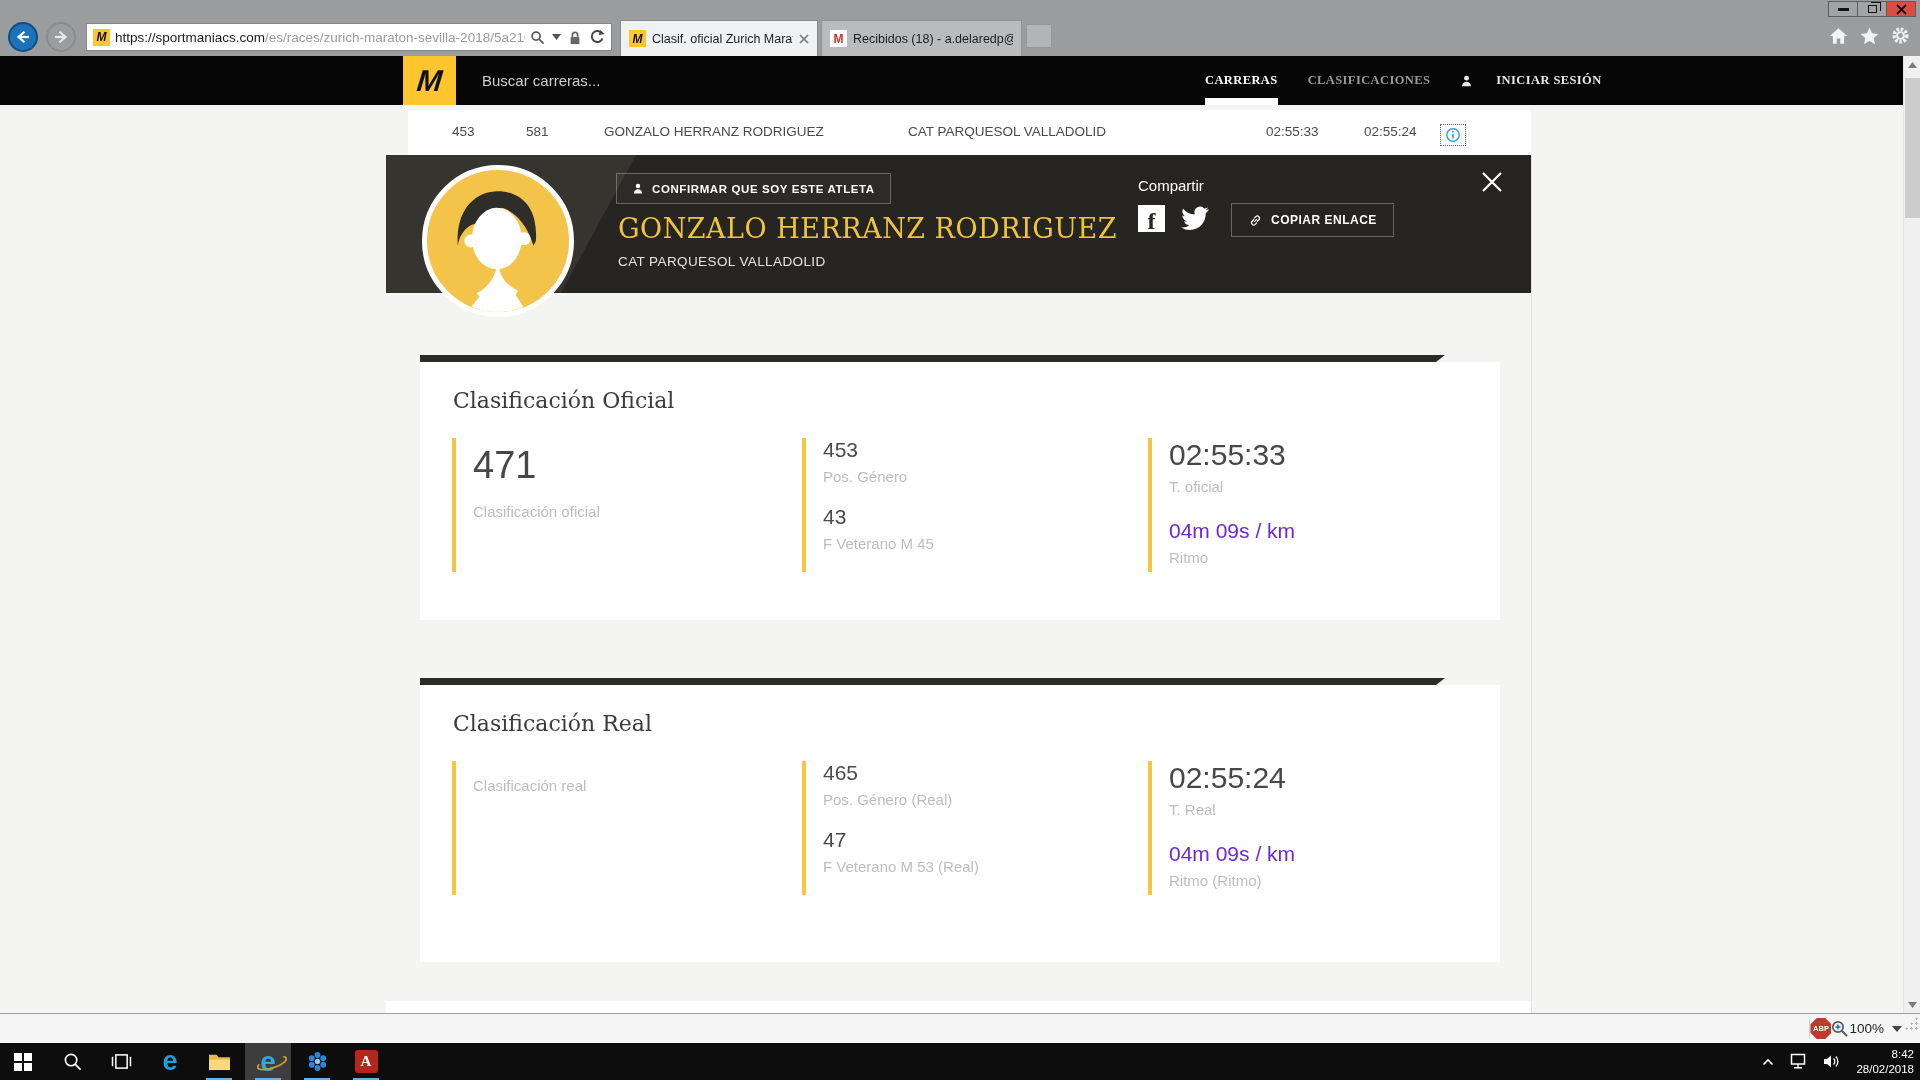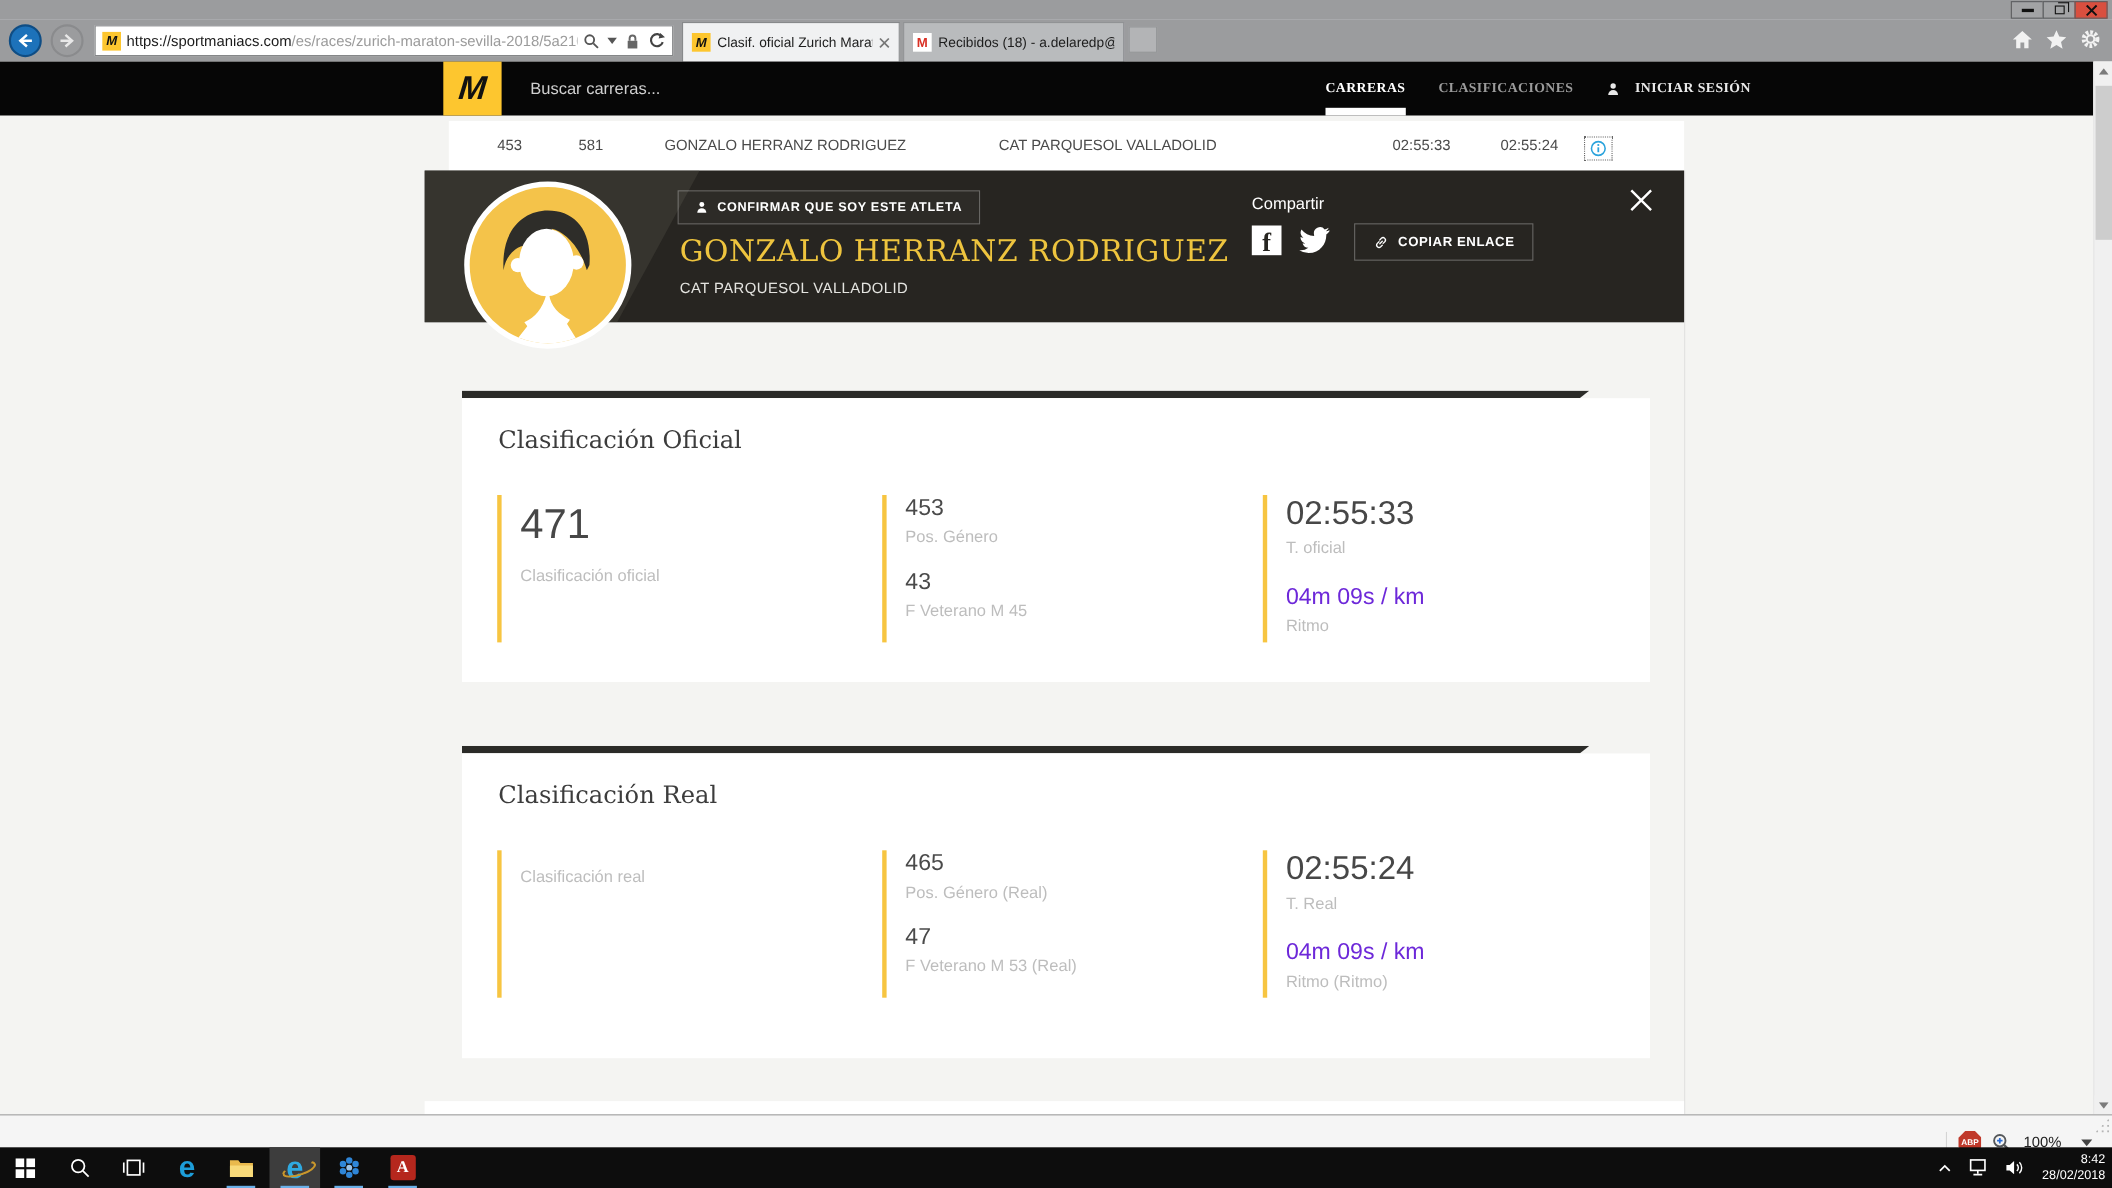--- a/index.html
+++ b/index.html
@@ -45,21 +45,21 @@
   
   .site-nav { position:absolute; left:0; top:56px; width:1903px; height:49px; background:#060606; }
   .sm-logo { position:absolute; left:403px; top:0; width:53px; height:49px; background:#fdc62f; display:flex; align-items:center; justify-content:center; }
   .sm-logo span { font-weight:bold; font-style:italic; font-size:30px; color:#111; transform:skew(-6deg); font-family:"Liberation Sans",sans-serif; }
   .nav-search { position:absolute; left:482px; top:0; height:49px; width:320px; background:transparent; border:none; outline:none; color:#d6d6d6; font-size:15px; font-family:"Liberation Sans",sans-serif; }
   .nav-search::placeholder { color:#cfcfcf; opacity:1; }
   .nav-right { position:absolute; left:1205px; top:0; height:49px; display:flex; align-items:center; gap:30px;font-family:Liberation Serif, serif; }
   .nav-item { position:relative; height:49px; display:flex; align-items:center; font-size:12.5px; font-weight:bold; letter-spacing:.4px; color:#9a9a9a; }
   .nav-item.active { color:#fff; }
   .nav-item.active::after { content:""; position:absolute; left:0; right:0; bottom:0; height:7px; background:#fff; }
-  .nav-login { display:flex; align-items:center; gap:13px; color:#e8e8e8; font-size:12.5px; font-weight:bold; letter-spacing:.4px; }
+  .nav-login { display:flex; align-items:center; gap:23px; color:#e8e8e8; font-size:12.5px; font-weight:bold; letter-spacing:.4px; }
 
   
   .table-strip { position:absolute; left:408px; top:110px; width:1123px; height:45px; background:#fff; }
   .trow { position:relative; height:45px; font-size:13.5px; color:#4a4a4a; }
   .trow span { position:absolute; top:14px; }
   .c-pos { left:44px; } .c-bib { left:118px; } .c-name { left:196px; } .c-club { left:500px; }
   .c-t1 { left:858px; } .c-t2 { left:956px; }
   .c-info { position:absolute; left:1032px; top:8px; border:1px dotted #666; padding:2px 4px; background:#fff; }
 
   
@@ -76,42 +76,42 @@
   .tw-btn { position:absolute; left:794px; top:51px; }
   .copy-btn { position:absolute; left:845px; top:48px; height:34px; display:flex; align-items:center; gap:8px; padding:0 16px; border:1px solid rgba(255,255,255,.3); color:#fff; font-size:12px; font-weight:bold; letter-spacing:.5px; }
   .close-x { position:absolute; right:28px; top:16px; width:22px; height:22px; }
 
   
   .card-bar { position:absolute; height:7px; background:#2b2b28; clip-path:polygon(0 0,100% 0,calc(100% - 9px) 100%,0 100%); width:1025px; left:420px; }
   .bar1 { top:355px; } .bar2 { top:678px; }
   .card { position:absolute; left:420px; width:1080px; background:#fff; }
   .card1 { top:362px; height:258px; } .card2 { top:685px; height:277px; }
   .card-title { position:absolute; left:33px; top:26px; font-family:"DejaVu Serif", serif; font-size:22px; color:#3c3c3c; }
-  .stat-row { position:absolute; left:32px; top:76px; display:flex;margin-top:12px; }
+  .stat-row { position:absolute; left:32px; top:76px; display:flex; }
   .stat { border-left:4px solid #f7c541; padding-left:17px; min-height:134px; }
   .stat.s1 { width:350px; } .stat.s2 { width:346px; } .stat.s3 { width:330px; }
   .v-big { font-size:38px; color:#474747; margin-top:6px; }
   .v-mid { font-size:21px; color:#4a4a4a; }
   .v-time { font-size:30px; color:#474747; }
   .v-pace { font-size:21px; color:#6d28d9; margin-top:24px; }
   .lab { font-size:15px; color:#bdbdbd; margin-top:6px; }
   .lab-gap { margin-top:16px; }
   .pair2 { margin-top:20px; }
 
   .footer-sliver { position:absolute; left:386px; top:1001px; width:1145px; height:12px; background:#fff; }
 
   
   .scrollbar { position:absolute; right:0; top:56px; width:17px; height:957px; background:#f0f0f0; border-left:1px solid #e4e4e4; }
   .sb-arrow { position:absolute; left:0; width:17px; height:17px; display:flex; align-items:center; justify-content:center; background:#f0f0f0; }
   .sb-up { top:0; } .sb-down { bottom:0; }
   .sb-thumb { position:absolute; left:1px; top:22px; width:15px; height:140px; background:#cdcdcd; }
 
   
   .statusbar { position:absolute; left:0; top:1013px; width:1920px; height:30px; background:#f5f5f5; border-top:1px solid #9f9f9f; }
-  .status-right { position:absolute; right:18px; top:10px; height:29px; display:flex; align-items:center; gap:10px; }
+  .status-right { position:absolute; right:18px; top:0; height:29px; display:flex; align-items:center; }
   .status-sep { width:1px; height:20px; background:#d4d4d4; }
   .abp { width:21px; height:21px; background:#c0392b; clip-path:polygon(30% 0,70% 0,100% 30%,100% 70%,70% 100%,30% 100%,0 70%,0 30%); display:flex; align-items:center; justify-content:center; color:#fff; font-size:7.5px; font-weight:bold; }
   .zoom-text { font-size:13.5px; color:#222; }
   .caret-dn { width:0; height:0; border-left:5px solid transparent; border-right:5px solid transparent; border-top:6px solid #444; margin-left:8px; }
   .grip { position:absolute; right:2px; top:1016px; width:14px; height:14px;
           background-image:radial-gradient(#b5b5b5 1.2px, transparent 1.3px); background-size:5px 5px; clip-path:polygon(100% 0,100% 100%,0 100%); }
 
   
   .taskbar { position:absolute; left:0; top:1043px; width:1920px; height:37px; background:#0d0d0d; }
   .tb-cell { position:absolute; top:0; width:46px; height:37px; display:flex; align-items:center; justify-content:center; }

